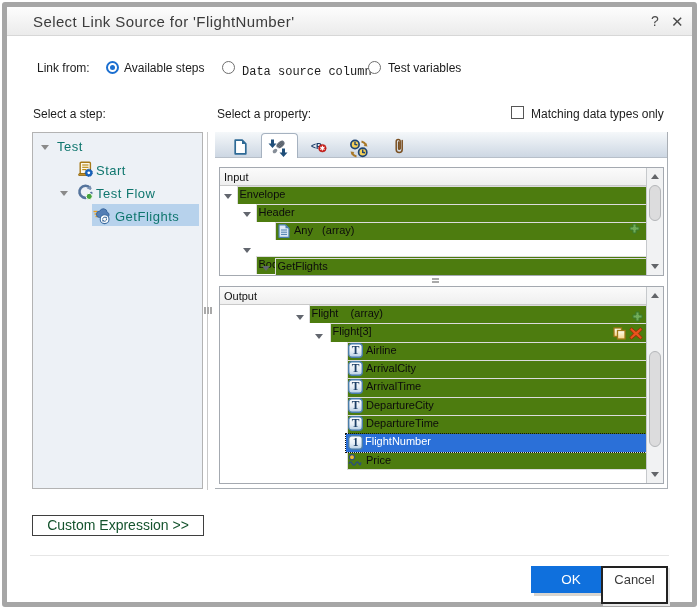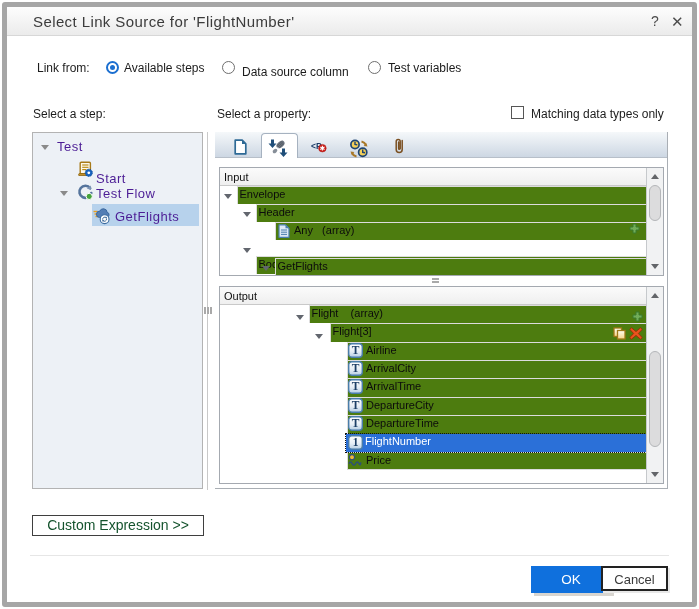--- a/index.html
+++ b/index.html
@@ -22,21 +22,21 @@
 .radio.sel::after { content:""; position:absolute; left:2px; top:2px; width:5px; height:5px;
   border-radius:50%; background:#1b6fd0; }
 .cb { position:absolute; width:13px; height:13px; border:1px solid #565656; background:#fff; }
 
 #lpanel { position:absolute; left:25px; top:125px; width:171px; height:357px;
   background:#edf1f6; border:1px solid #b3b3b3; }
 .tri { position:absolute; width:0; height:0;
   border-left:4px solid transparent; border-right:4px solid transparent;
   border-top:5px solid #8a8a8a; }
 .tri.dk { border-top-color:#62666e; }
-.t13 { font-size:13px; letter-spacing:0.5px; color:#4c1d95; position:absolute; white-space:nowrap; }
+.t13 { font-size:13px; letter-spacing:0.5px; color:#0f766e; position:absolute; white-space:nowrap; }
 #lsel { position:absolute; left:59px; top:71px; width:107px; height:22px; background:#b7d2ec; }
 
 #vsplit { position:absolute; left:200px; top:125px; width:1px; height:358px; background:#c9c9c9; }
 
 #tabbar { position:absolute; left:208px; top:125px; width:453px; height:26px;
   background:linear-gradient(#f5f8fa,#cdd7e3); border-bottom:1px solid #b7bfc9; }
 #tabsel { position:absolute; left:254px; top:126px; width:37px; height:25px; background:#fff;
   border:1px solid #a6b2c0; border-bottom:none; border-radius:4px 4px 0 0; }
 #rborder { position:absolute; left:660px; top:125px; width:1px; height:357px; background:#a9aeb4; }
 #bborder { position:absolute; left:208px; top:481px; width:453px; height:1px; background:#a9aeb4; }
@@ -64,21 +64,21 @@
 .gripv { position:absolute; width:2px; height:7px; background:#a9a9a9; }
 .griph { position:absolute; width:7px; height:2px; background:#a9a9a9; }
 
 #custom { position:absolute; left:25px; top:508px; width:172px; height:21px;
   border:1px solid #3f3f3f; background:#fff; font-size:14px; color:#14532d; text-align:center;
   line-height:19px; }
 #sep { position:absolute; left:23px; top:548px; width:639px; height:1px; background:#e6e6e6; }
 #okbtn { position:absolute; left:524px; top:559px; width:80px; height:27px; background:#0f70dd;
   color:#fff; font-size:13.5px; text-align:center; line-height:28px;
   box-shadow:3px 3px 0 #d8d5d0; }
-#cancelbtn { position:absolute; left:594px; top:559px; width:67px; height:25px; background:#fff;
+#cancelbtn { position:absolute; left:594px; top:559px; width:67px; height:38px; background:#fff;
   border:2px solid #222; color:#3a3a3a; font-size:13px; text-align:center; line-height:23px;
   box-shadow:2px 2px 0 #e8e8e8; }
 svg.ic { position:absolute; }
 </style>
 </head>
 <body>
 <svg width="0" height="0" style="position:absolute;">
   <defs>
     <linearGradient id="tg" x1="0" y1="0" x2="0" y2="1">
       <stop offset="0" stop-color="#fefefe"></stop>
@@ -95,21 +95,21 @@
   <div id="title">
     <span class="txt">Select Link Source for 'FlightNumber'</span>
     <span class="q">?</span>
       <span class="x">✕</span>
   </div>
 
   <span class="lbl12 abs" style="left:30px; top:54px;">Link from:</span>
   <span class="radio sel" style="left:99px; top:54px;"></span>
   <span class="lbl12 abs" style="left:117px; top:54px;">Available steps</span>
   <span class="radio" style="left:215px; top:54px;"></span>
-  <span class="lbl12 abs" style="left:235px; top:58px;">Data source column</span>
+  <span class="lbl12 abs" style="left:235px; top:58px;font-family:Liberation Mono, monospace;">Data source column</span>
   <span class="radio" style="left:361px; top:54px;"></span>
   <span class="lbl12 abs" style="left:381px; top:54px;">Test variables</span>
 
   <span class="lbl12 abs" style="left:26px; top:100px;">Select a step:</span>
   <span class="lbl12 abs" style="left:210px; top:100px;">Select a property:</span>
   <span class="cb" style="left:504px; top:99px;"></span>
   <span class="lbl12 abs" style="left:524px; top:100px;">Matching data types only</span>
 
   <div id="lpanel">
     <div id="lsel"></div>
@@ -117,21 +117,21 @@
     <span class="t13" style="left:24px; top:6px;">Test</span>
     <svg class="ic" style="left:44px; top:28px;" width="17" height="17" viewBox="0 0 17 17">
       <rect x="3.2" y="1.2" width="10.2" height="11.5" rx="1" fill="#fdf8ec" stroke="#a87a18" stroke-width="1.4"></rect>
       <path d="M2 12.6 h9 a2 2 0 0 1 -2 1.9 h-7.2 a1.6 1.6 0 0 1 0.2 -1.9z" fill="#c89228" stroke="#8a6410" stroke-width="0.8"></path>
       <line x1="5.2" y1="4" x2="11.5" y2="4" stroke="#b8860b" stroke-width="1.1"></line>
       <line x1="5.2" y1="6.3" x2="11.5" y2="6.3" stroke="#b8860b" stroke-width="1.1"></line>
       <line x1="5.2" y1="8.6" x2="9.5" y2="8.6" stroke="#b8860b" stroke-width="1.1"></line>
       <circle cx="11.8" cy="11.8" r="3.6" fill="#1763be" stroke="#0d4a94" stroke-width="0.8" stroke-dasharray="1.5 1"></circle>
       <circle cx="11.8" cy="11.8" r="1.4" fill="#fff"></circle>
     </svg>
-    <span class="t13" style="left:63px; top:30px;margin-top:8px;">Start</span>
+    <span class="t13" style="left:63px; top:30px;">Start</span>
     <span class="tri" style="left:27px; top:58px;"></span>
     <svg class="ic" style="left:44px; top:51px;" width="17" height="17" viewBox="0 0 17 17">
       <path d="M13.2 4.2 A6 6 0 1 0 14.3 9" fill="none" stroke="#55749c" stroke-width="2.6" stroke-linecap="round"></path>
       <path d="M13.8 1.5 L14 6 L9.8 4.4 Z" fill="#7d94b5"></path>
       <circle cx="12.2" cy="12.4" r="3.1" fill="#46a33c" stroke="#fff" stroke-width="1"></circle>
     </svg>
     <span class="t13" style="left:63px; top:53px;">Test Flow</span>
     <svg class="ic" style="left:60px; top:74px;" width="18" height="18" viewBox="0 0 18 18">
       <line x1="0.5" y1="4.5" x2="4.5" y2="4.5" stroke="#e8a020" stroke-width="1.4"></line>
       <line x1="1.5" y1="7" x2="4.5" y2="7" stroke="#e8a020" stroke-width="1.4"></line>

